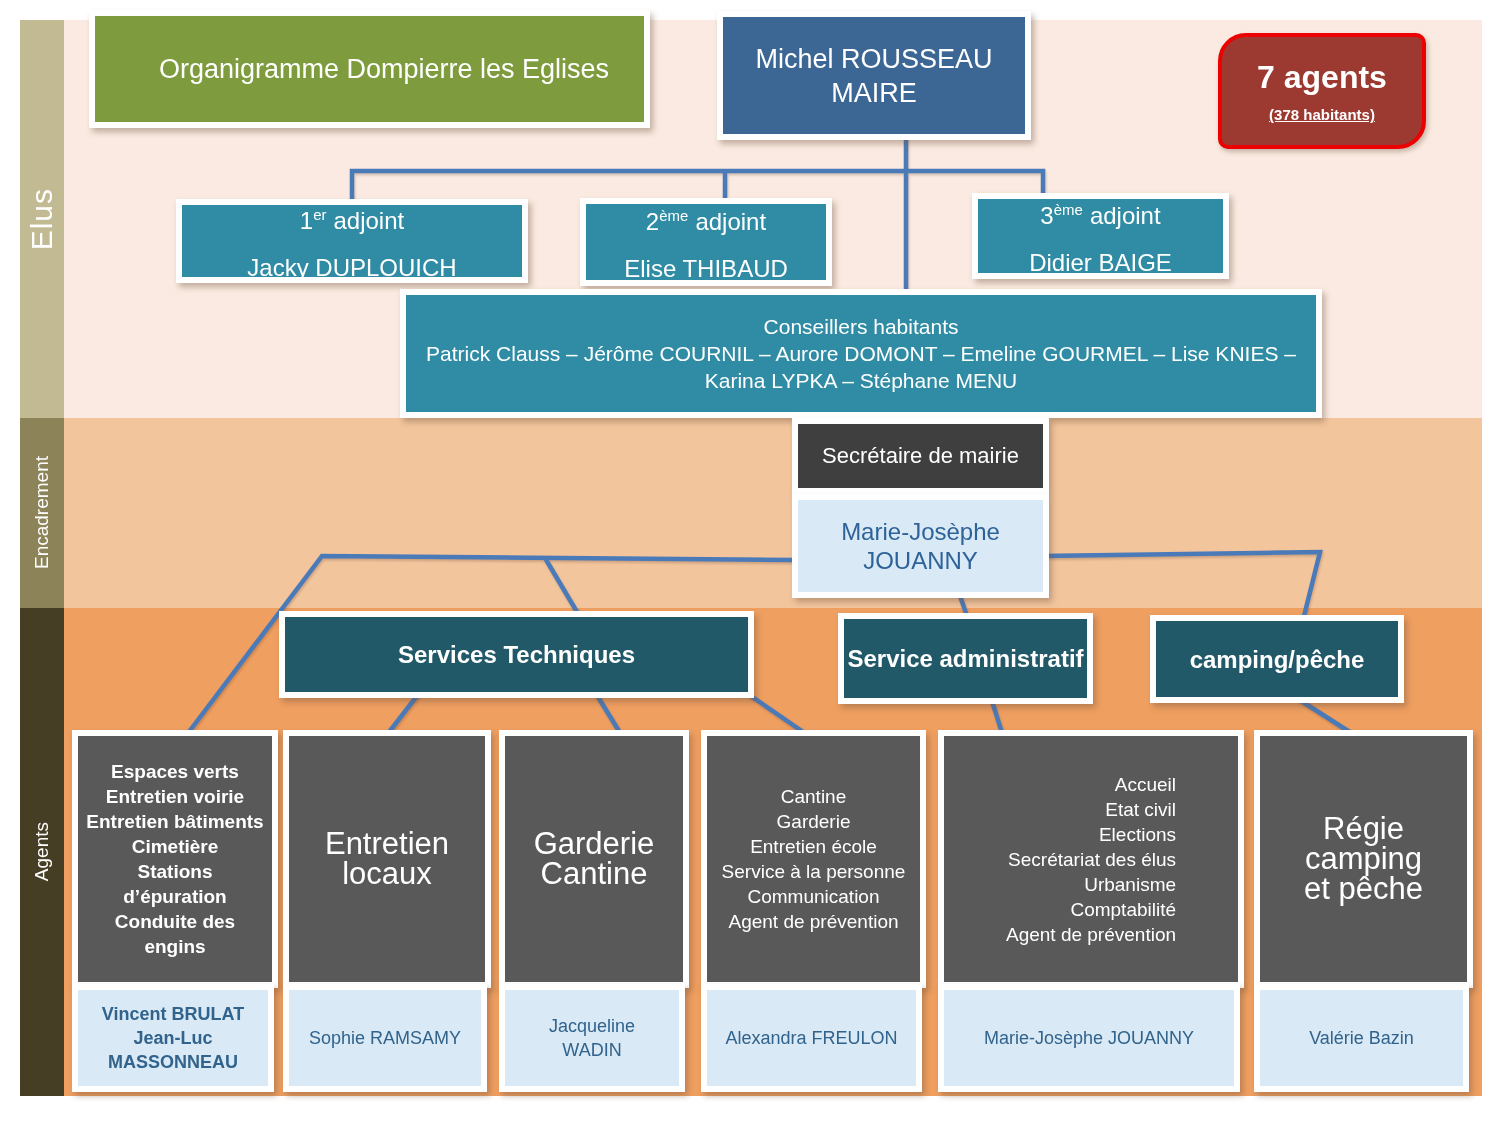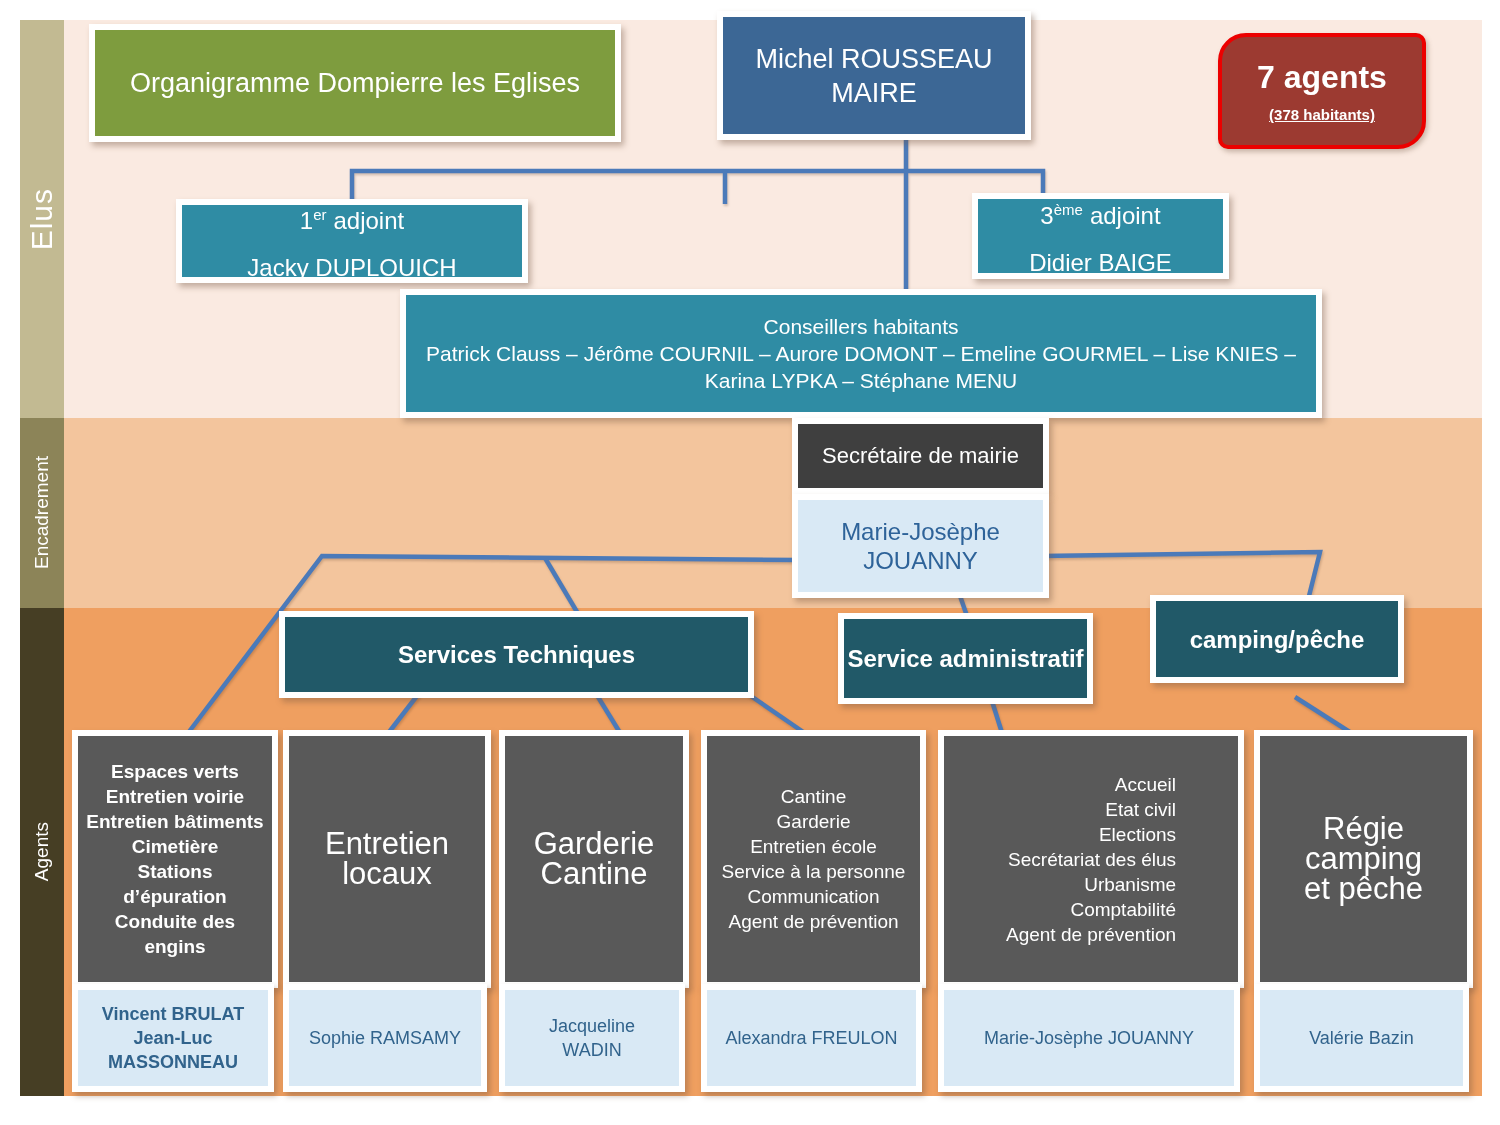--- a/index.html
+++ b/index.html
@@ -13,41 +13,41 @@
   .side-elus{top:20px;height:398px;background:#c2ba92;}
   .side-encadrement{top:418px;height:190px;background:#8c8458;}
   .side-agents{top:608px;height:488px;background:#463e24;}
   .side span{writing-mode:vertical-rl;transform:rotate(180deg);color:#fff;white-space:nowrap;}
   .side-elus span{font-size:30px;letter-spacing:1px;}
   .side-encadrement span,.side-agents span{font-size:19px;}
   svg.wires{position:absolute;left:0;top:0;z-index:1;filter:drop-shadow(1px 2px 1px rgba(90,60,40,.25));}
   .box{position:absolute;z-index:2;border:6px solid #fff;box-shadow:3px 4px 6px rgba(110,80,60,.40);
        display:flex;flex-direction:column;align-items:center;justify-content:center;
        text-align:center;color:#fff;box-sizing:content-box;}
-  .title-box{left:89px;top:24px;width:520px;height:106px;background:#7e9c3e;font-size:27px;}
+  .title-box{left:89px;top:10px;width:520px;height:106px;background:#7e9c3e;font-size:27px;padding-left:29px;}
   .mayor-box{left:717px;top:11px;width:302px;height:117px;background:#3c6795;font-size:27px;line-height:34px;}
   .badge{position:absolute;z-index:2;left:1218px;top:33px;width:208px;height:116px;background:#9c3a31;
          border:4px solid #ec0000;border-radius:28px 10px 28px 10px;box-sizing:border-box;
          display:flex;flex-direction:column;align-items:center;justify-content:center;color:#fff;
          box-shadow:2px 3px 5px rgba(110,80,60,.35);}
   .badge .b1{font-size:32px;font-weight:bold;}
   .badge .b2{font-size:15px;font-weight:bold;margin-top:10px;text-decoration:underline;}
   .adjoint{background:#2f8ca4;font-size:24px;line-height:31px;gap:16px;}
   .adj-1{left:176px;top:199px;width:340px;height:72px;}
   .adj-2{left:580px;top:198px;width:240px;height:76px;}
   .adj-3{left:972px;top:193px;width:245px;height:74px;}
   sup{font-size:15px;}
   .word{margin-left:7px;}
   .conseillers{left:400px;top:289px;width:910px;height:117px;background:#2f8ca4;font-size:21px;line-height:27px;padding:0 10px;width:890px;}
   .secretaire{left:792px;top:418px;width:245px;height:64px;background:#3f3f3f;font-size:22px;}
   .jouanny{left:792px;top:494px;width:245px;height:92px;background:#d9e9f5;color:#2e6399;font-size:24px;line-height:29px;}
   .svc{background:#215968;font-weight:bold;font-size:24px;line-height:29px;}
   .svc-st{left:279px;top:611px;width:463px;height:75px;}
   .svc-sa{left:838px;top:613px;width:243px;height:79px;}
-  .svc-cp{left:1150px;top:595px;width:242px;height:76px;}
+  .svc-cp{left:1150px;top:615px;width:242px;height:76px;}
   .tasks{background:#595959;font-size:19px;line-height:25px;white-space:pre-line;top:730px;height:246px;padding:0 8px;}
   .tasks-large{font-size:31px;line-height:30px;}
   .nameb{background:#d9e9f5;color:#31638c;font-size:18px;line-height:24px;top:984px;height:96px;white-space:pre-line;padding:0 6px;}
   .c1{left:72px;width:178px;font-weight:bold;}
   .c2{left:283px;width:180px;}
   .c3{left:499px;width:162px;}
   .c4{left:701px;width:197px;}
   .c5{left:938px;width:278px;text-align:right;}
   .c6{left:1254px;width:191px;}
 </style>
@@ -106,20 +106,24 @@
 
   <div class="badge">
     <span class="b1">7 agents</span>
     <span class="b2">(378 habitants)</span>
   </div>
 
   <div class="box adjoint adj-1">
     <span><span>1</span><sup>er</sup><span class="word">adjoint</span></span>
     <span>Jacky DUPLOUICH</span>
   </div>
+  <div class="box adjoint adj-2">
+    <span><span>2</span><sup>ème</sup><span class="word">adjoint</span></span>
+    <span>Elise THIBAUD</span>
+  </div>
   <div class="box adjoint adj-3">
     <span><span>3</span><sup>ème</sup><span class="word">adjoint</span></span>
     <span>Didier BAIGE</span>
   </div>
 
   <div class="box conseillers">
     <span>Conseillers habitants</span>
     <span>Patrick Clauss – Jérôme COURNIL – Aurore DOMONT – Emeline GOURMEL – Lise KNIES – Karina LYPKA – Stéphane MENU</span>
   </div>
 

